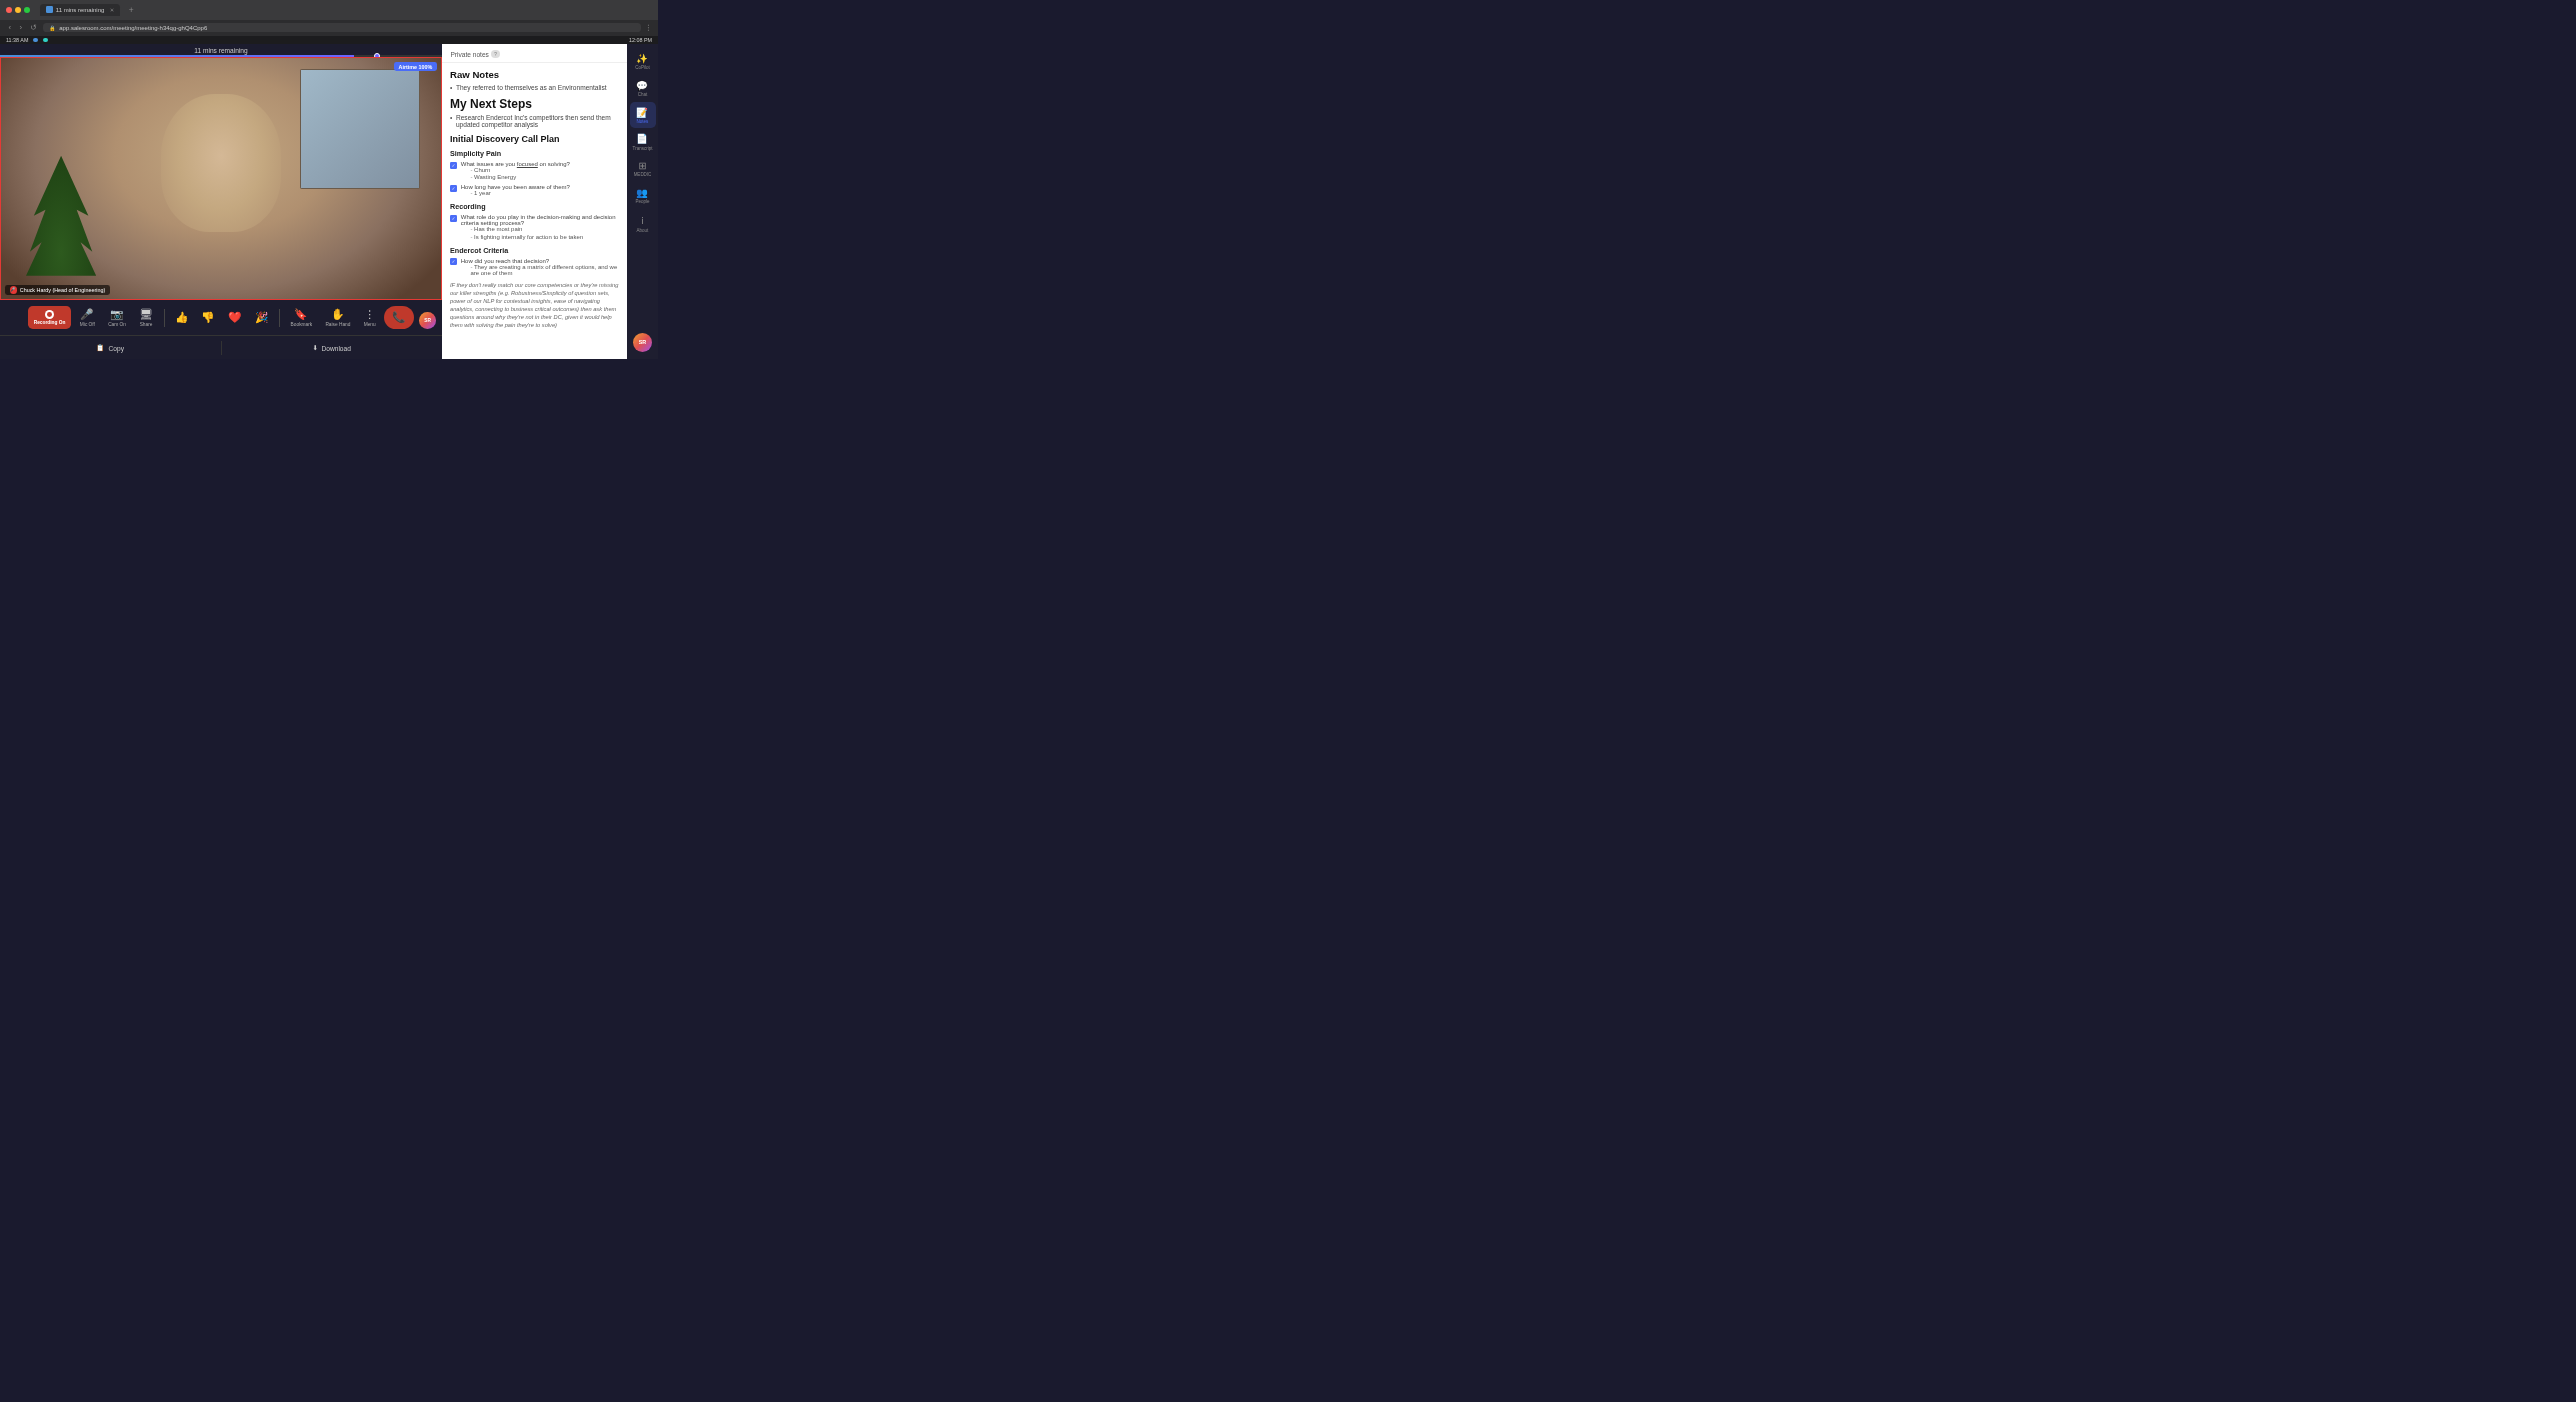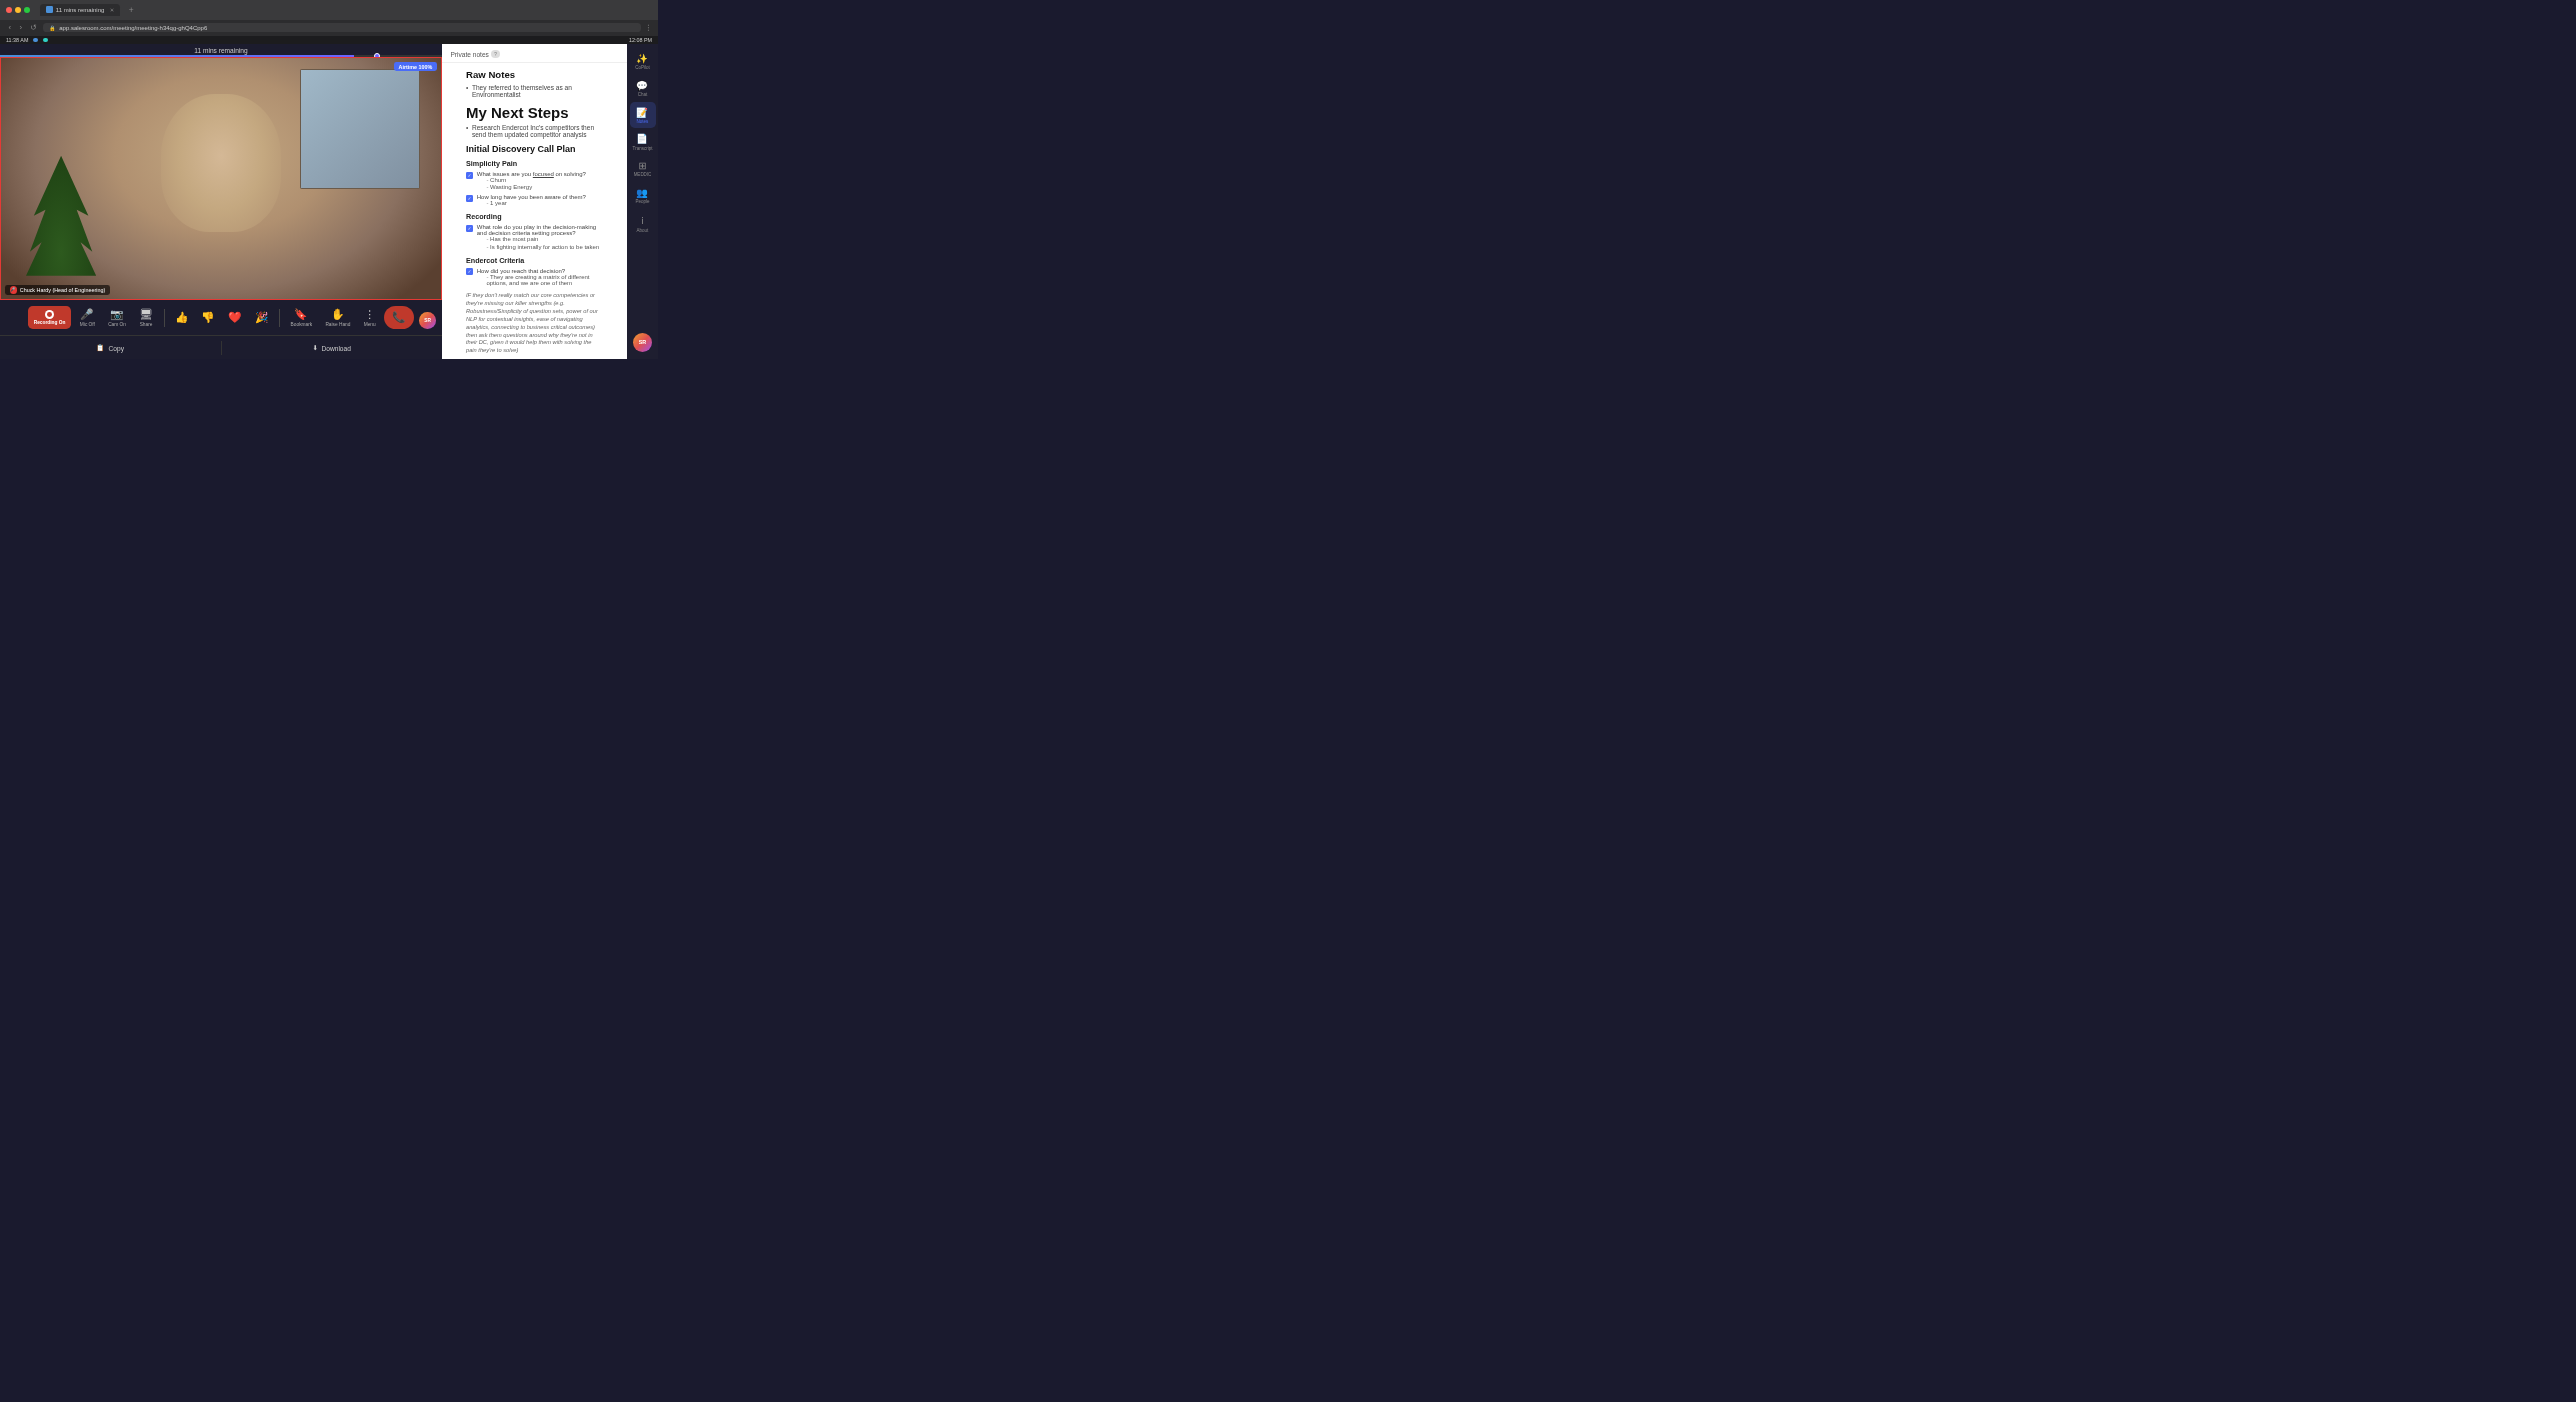--- a/index.html
+++ b/index.html
@@ -389,40 +389,40 @@
       background: #ddd;
       color: #777;
       font-size: 4.8px;
       display: flex;
       align-items: center;
       justify-content: center;
     }
     .notes-content {
       flex: 1;
       overflow-y: auto;
-      padding: 6px 24px;
+      padding: 6px 8px;
       font-size: 6.6px;
       color: #333;
     }
     .notes-section-title {
       font-size: 9.6px;
       font-weight: 700;
       color: #111;
       margin-bottom: 3.6px;
     }
     .notes-bullet {
       display: flex;
       gap: 3.6px;
       margin-bottom: 2.4px;
       font-size: 6.6px;
       color: #444;
     }
     .notes-bullet::before { content: '•'; color: #555; flex-shrink: 0; }
     .notes-next-steps-title {
-      font-size: 15px;
+      font-size: 12px;
       font-weight: 700;
       color: #111;
       margin: 6px 0 3.6px;
     }
     .call-plan-title {
       font-size: 9px;
       font-weight: 700;
       color: #111;
       margin: 6px 0 0;
     }

